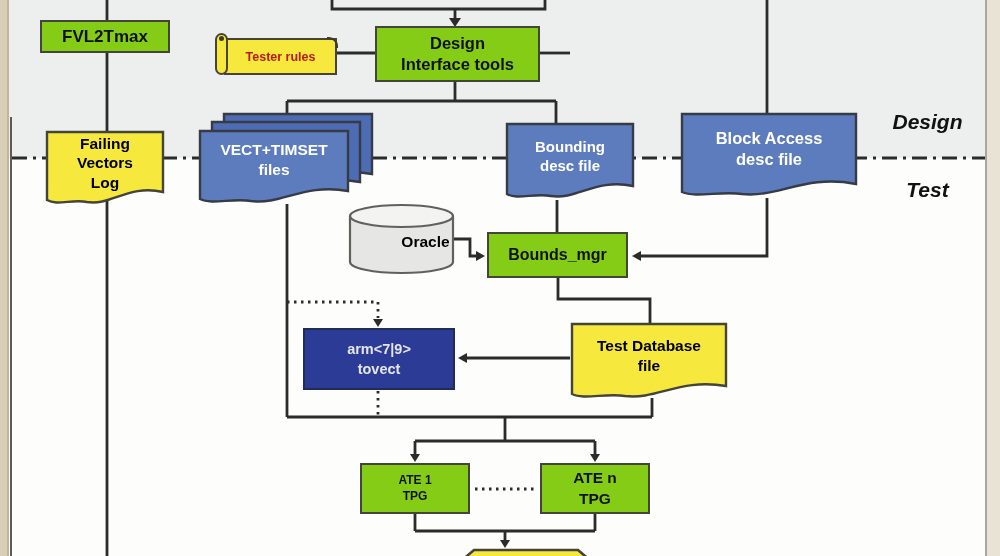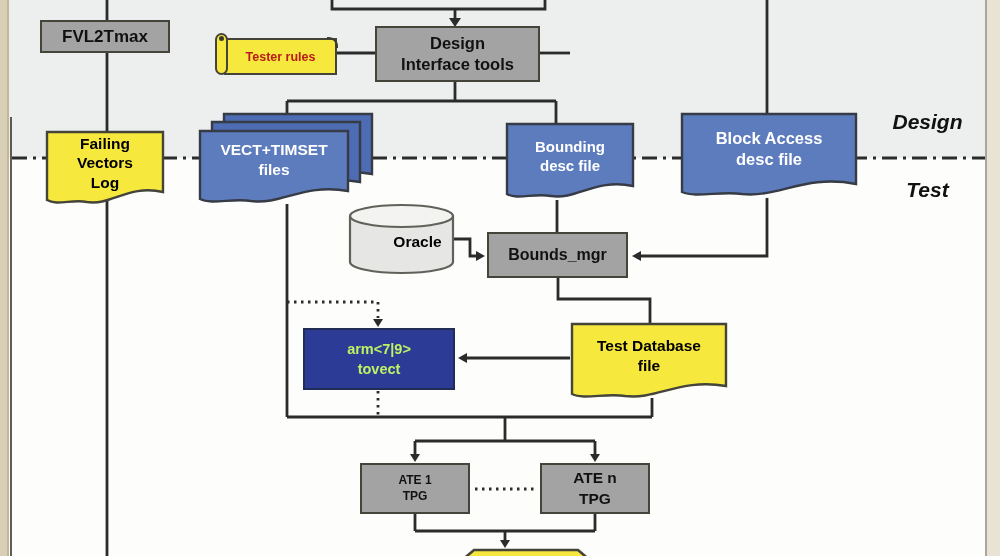--- a/index.html
+++ b/index.html
@@ -15,22 +15,22 @@
   
   #wires{position:absolute;left:0;top:0;z-index:1;}
   .wire{fill:none;stroke:#2b2b2b;stroke-width:2.8;}
   .wire-thin{fill:none;stroke:#4a4a46;stroke-width:1.8;}
   .dot{stroke-dasharray:2.5 4.5;}
   .dashdot{stroke-dasharray:15 6 3 6;stroke-width:3.2;}
   .ah{fill:#2b2b2b;stroke:none;}
 
   
   .node{position:absolute;z-index:2;box-sizing:border-box;display:flex;align-items:center;justify-content:center;text-align:center;white-space:pre-line;font-weight:bold;color:#111;}
-  .ybox{background:#a3a3a3;border:2.6px solid #44443a;align-items:center;}
-  .nbox{background:#2c3b96;border:2.6px solid #222d55;color:#bef264;}
+  .ybox{background:#84cc16;border:2.6px solid #44443a;align-items:center;}
+  .nbox{background:#2c3b96;border:2.6px solid #222d55;color:#e5e5e5;}
 
   .doc{position:absolute;z-index:2;}
   .doc svg{position:absolute;left:0;top:0;}
   .doc-yellow{fill:#f6e83c;stroke:#44443a;stroke-width:2.4;}
   .doc-blue{fill:#5d7cbe;stroke:#363b45;stroke-width:2.4;}
   .doc-blue-back{fill:#4d6cb3;stroke:#363b45;stroke-width:2.4;}
   .doc-label{position:absolute;display:flex;align-items:center;justify-content:center;text-align:center;white-space:pre-line;font-weight:bold;}
   .doc-label.light{color:#fff;}
 
   
@@ -148,21 +148,21 @@
     </svg>
     <div class="doc-label light" style="left:0;top:4px;width:178px;height:66px;font-size:16.5px;line-height:1.3;">Block Access
 desc file</div>
   </div>
 
   <div class="doc" style="left:348px;top:203px;width:107px;height:72px;">
     <svg width="107" height="72" viewBox="0 0 107 72">
       <path d="M2,13 L2,59 A51.5,11 0 0 0 105,59 L105,13" fill="#e6e6e4" stroke="#61615c" stroke-width="2.2"></path>
       <ellipse cx="53.5" cy="13" rx="51.5" ry="11" fill="#f3f3f1" stroke="#61615c" stroke-width="2.2"></ellipse>
     </svg>
-    <div class="doc-label" style="left:4px;top:12px;width:131px;height:54px;font-size:15.5px;">Oracle</div>
+    <div class="doc-label" style="left:12px;top:12px;width:131px;height:54px;font-size:15.5px;">Oracle</div>
   </div>
 
   <div class="node ybox" style="left:487px;top:232px;width:141px;height:46px;font-size:16px;">
     <span>Bounds_mgr</span>
   </div>
 
   <div class="node nbox" style="left:303px;top:328px;width:152px;height:62px;font-size:14.5px;line-height:1.4;">
     <span>arm&lt;7|9&gt;
 tovect</span>
   </div>

